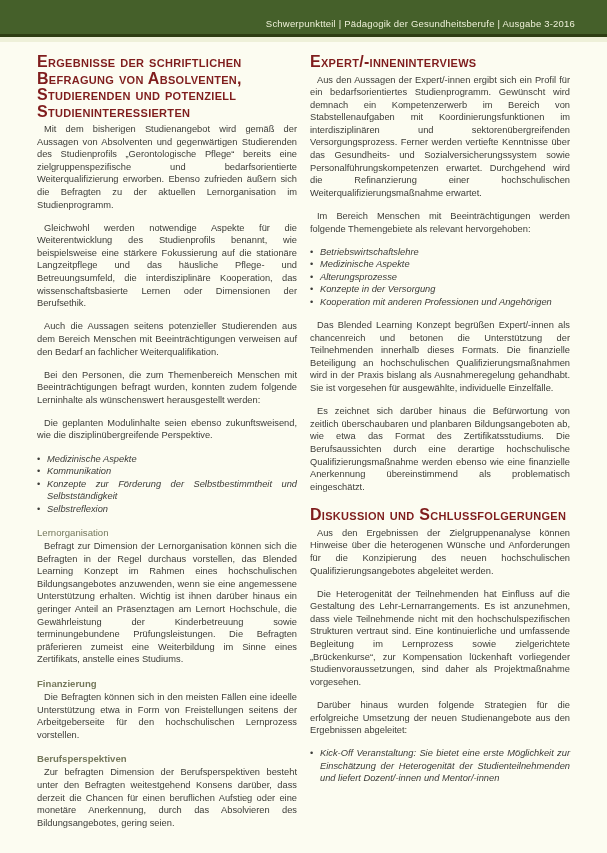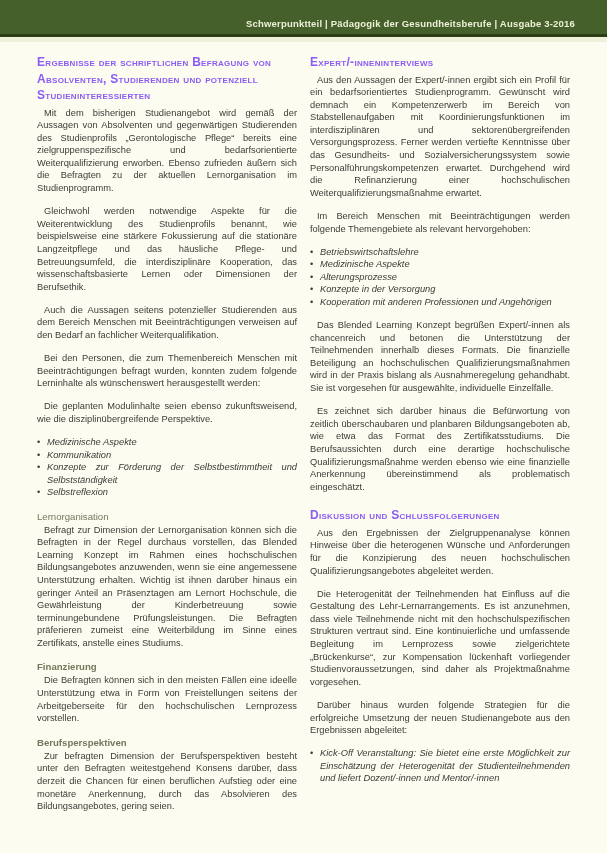--- a/index.html
+++ b/index.html
@@ -17,43 +17,42 @@
   .header-bar {
     height: 37px;
     background: #45602a;
     border-bottom: 3px solid #2e3d13;
     box-shadow: 0 5px 0 0 #eef0d9;
     display: flex;
     align-items: flex-end;
     justify-content: flex-end;
     padding: 0 32px 5px 0;
     box-sizing: border-box;
-    font-weight: bold;
   }
   .header-text {
     color: #eef0d8;
     font-size: 9.5px;
     letter-spacing: 0.2px;
   }
   .content {
     display: flex;
     gap: 13px;
     margin: 17px 36px 0 37px;
   }
   .column {
     width: 260px;
     color: #3c3c38;
     font-size: 9.3px;
     line-height: 12.6px;
     text-align: justify;
   }
   .heading {
     font-variant: small-caps;
-    color: #8b5cf6;
-    font-size: 12px;
+    color: #7f1d1d;
+    font-size: 16px;
     line-height: 16.5px;
     font-weight: 600;
     letter-spacing: 0.3px;
     margin: 0 0 3px 0;
     text-align: left;
   }
   .heading + .heading, .para + .heading, .bullet-list + .heading {
     margin-top: 14px;
   }
   .subheading {

